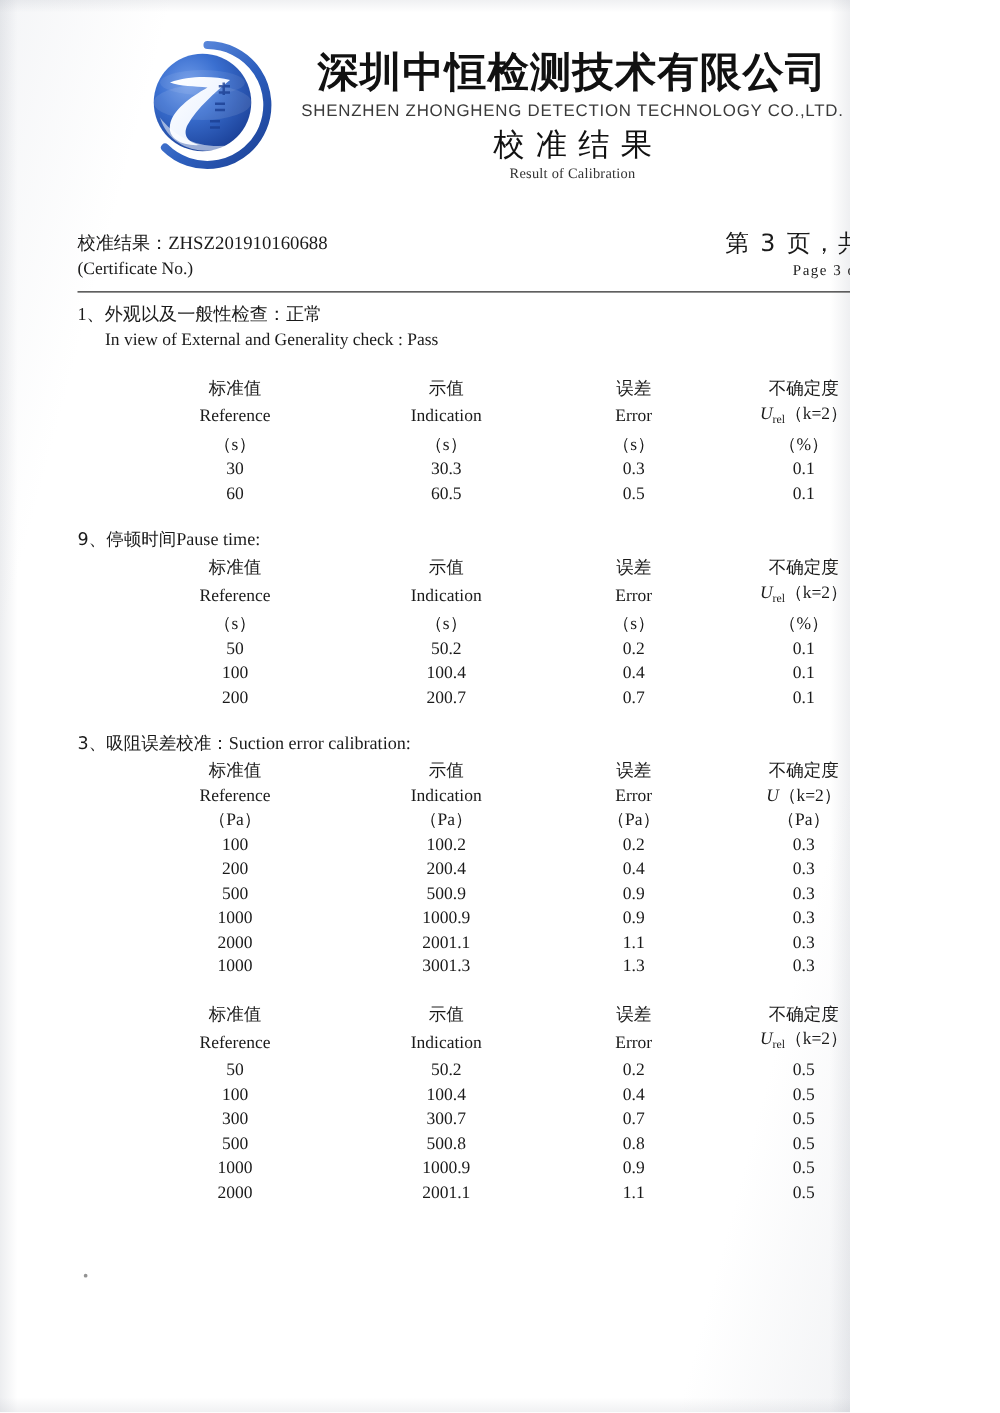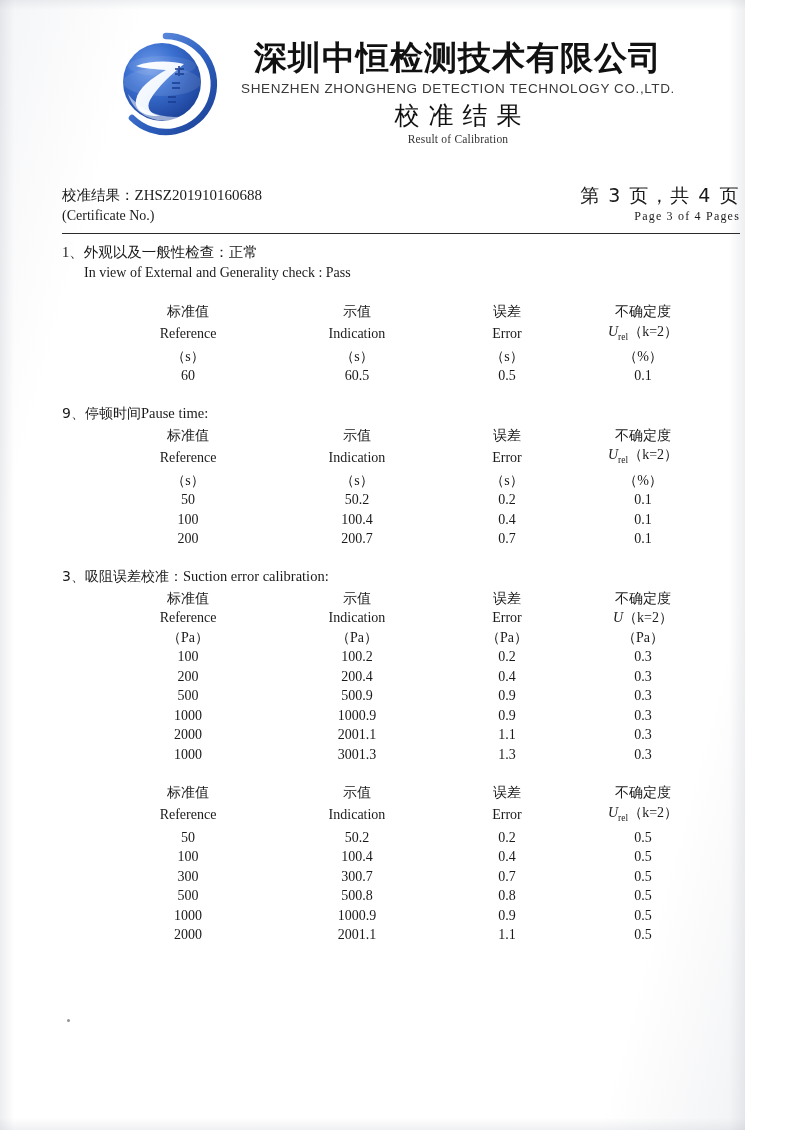--- a/index.html
+++ b/index.html
@@ -6,21 +6,21 @@
     margin: 0;
     padding: 0;
     background: #ffffff;
   }
   body {
     font-family: "Liberation Serif", "DejaVu Serif", serif;
     color: #1a1a1a;
   }
   #page {
     position: relative;
-    width: 745px;
+    width: 680px;
     height: 1130px;
     margin: 0;
     background: #fdfdfd;
     background-image:
       linear-gradient(105deg, #f4f5f7 0%, #ffffff 14%, #ffffff 86%, #f2f3f5 100%),
       linear-gradient(#ffffff, #ffffff);
     overflow: hidden;
   }
   
   #scan-edge-left, #scan-edge-right, #scan-edge-top, #scan-edge-bottom {
@@ -320,20 +320,26 @@
             <td class="h-en">Error</td>
             <td class="h-en"><span class="ital">U</span><span class="sub">rel</span><span>（k=2）</span></td>
           </tr>
           <tr>
             <td class="h-unit">（s）</td>
             <td class="h-unit">（s）</td>
             <td class="h-unit">（s）</td>
             <td class="h-unit">（%）</td>
           </tr>
           <tr>
+            <td class="val">30</td>
+            <td class="val">30.3</td>
+            <td class="val">0.3</td>
+            <td class="val">0.1</td>
+          </tr>
+          <tr>
             <td class="val">60</td>
             <td class="val">60.5</td>
             <td class="val">0.5</td>
             <td class="val">0.1</td>
           </tr>
         </tbody>
       </table>
     </div>
 
     <div class="spacer-md"></div>

